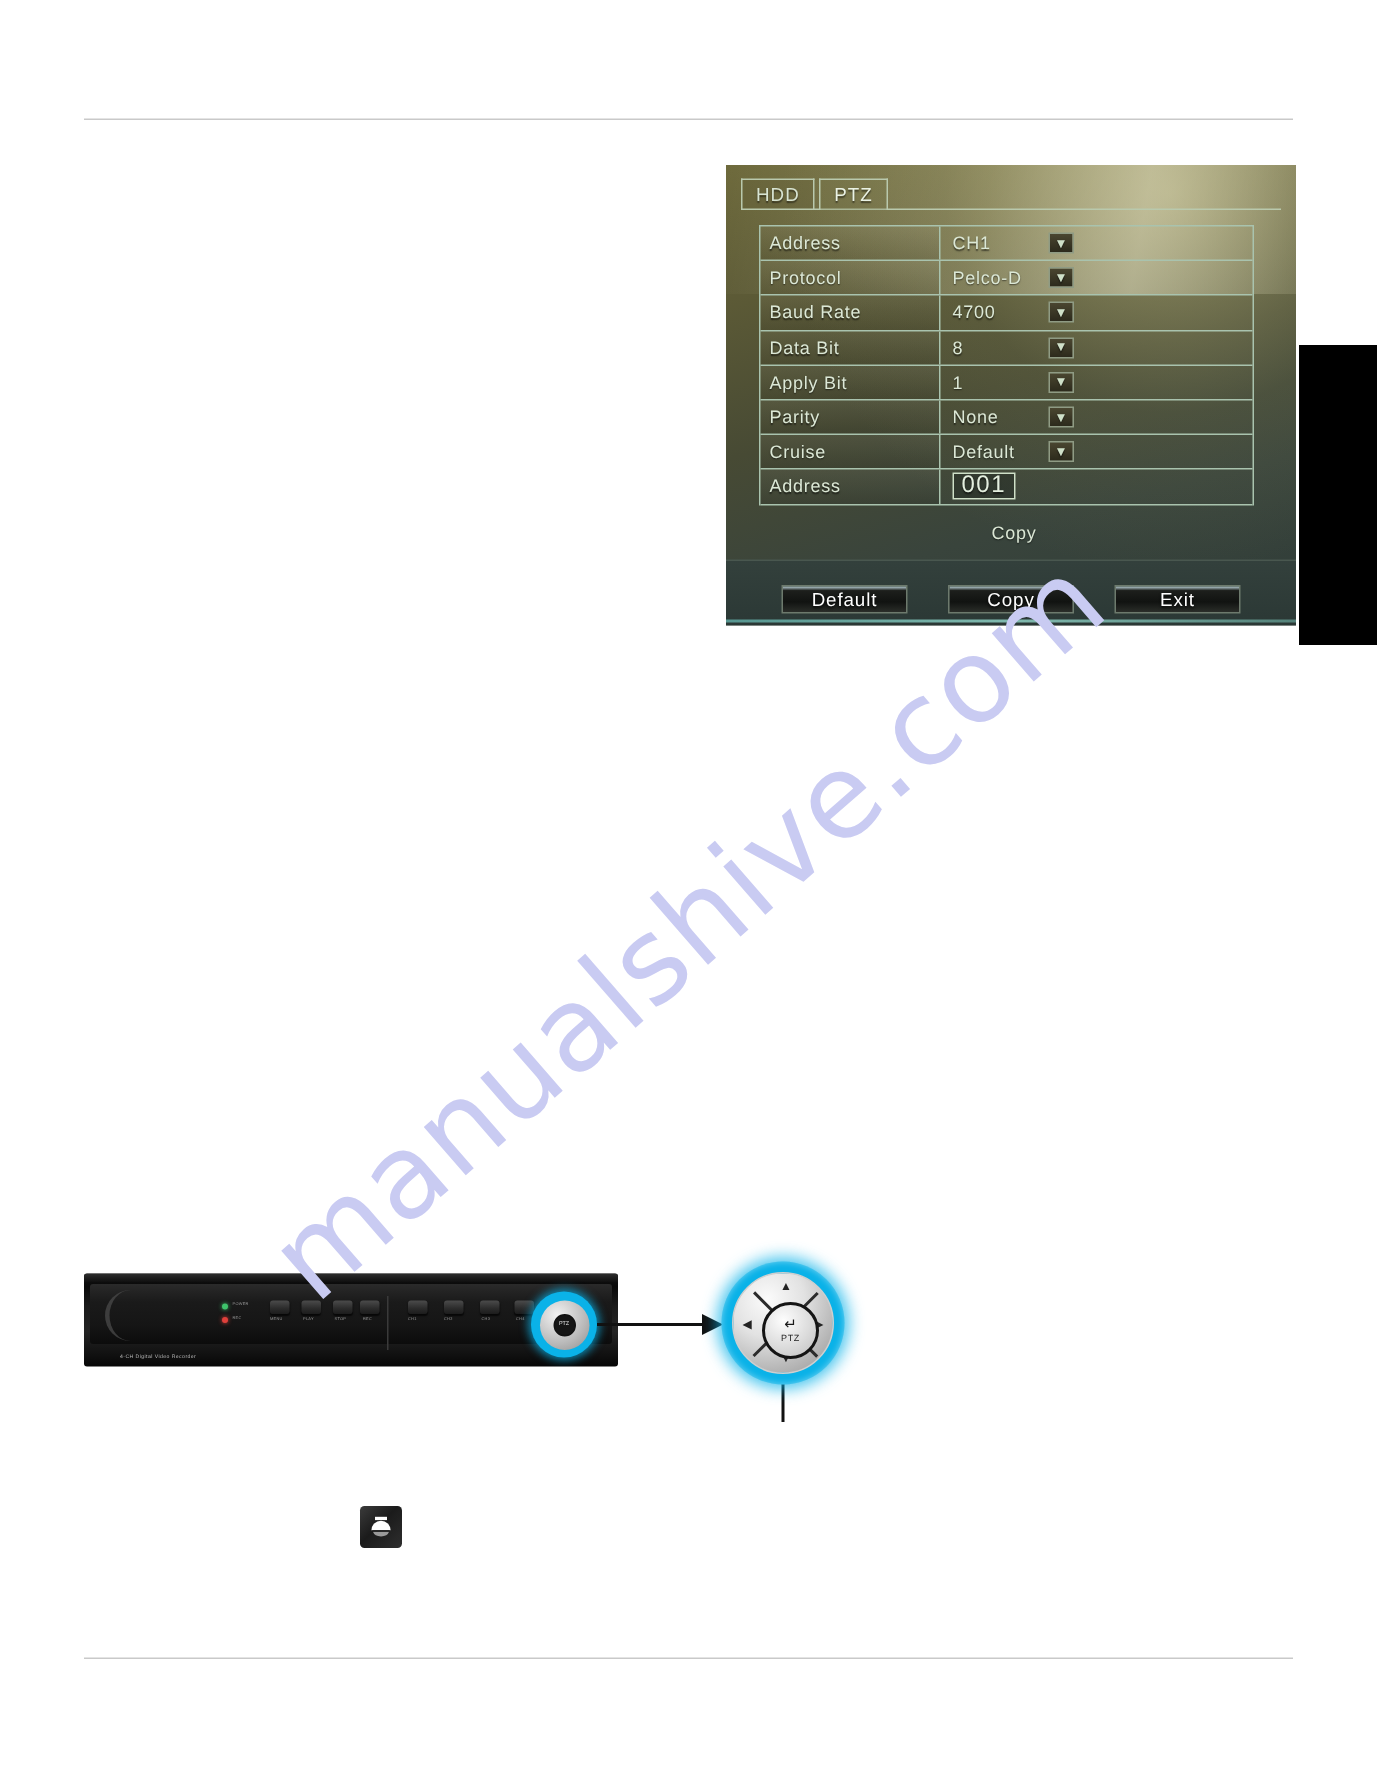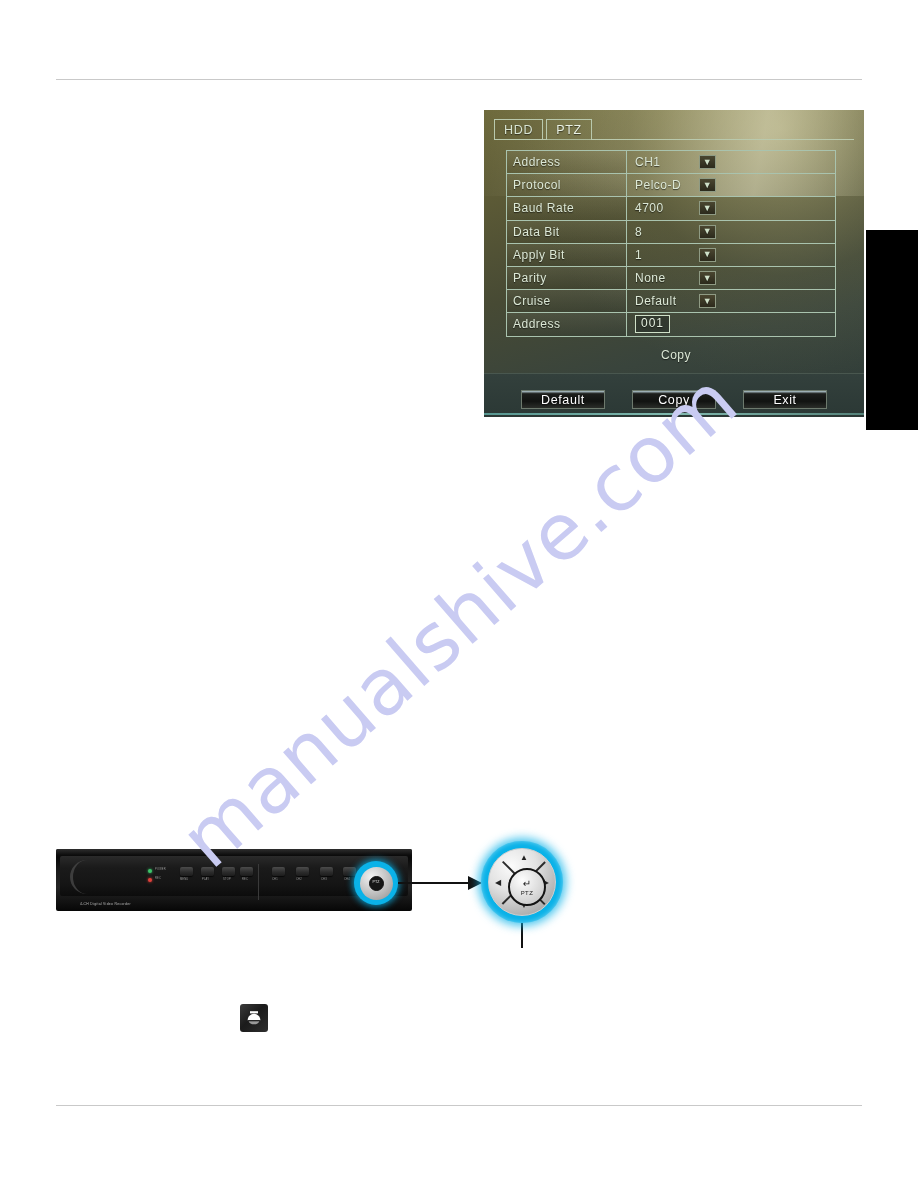--- a/index.html
+++ b/index.html
@@ -123,21 +123,21 @@
     background:linear-gradient(180deg,#4a4630,#2c2a1c);
     border:1px solid #8f9b84;
     display:flex; align-items:center; justify-content:center;
     color:#cfe0c8; font-size:9px; line-height:1;
     margin-left:2px;
   }
   .addr-box {
     border:1px solid #cfe0c8;
     background:rgba(20,30,26,0.35);
     padding:0px 5px 1px 5px;
-    font-size:12px; letter-spacing:1px;
+    font-size:16px; letter-spacing:1px;
     color:#e4efdf;
     line-height:15px;
   }
 
   
   .copy-row {
     position:absolute; left:22px; top:238px; width:340px;
     display:flex; align-items:center; gap:9px;
     font-size:12px; color:#dbe7d5; letter-spacing:0.5px;
     text-shadow:0 1px 1px rgba(0,0,0,0.55);

